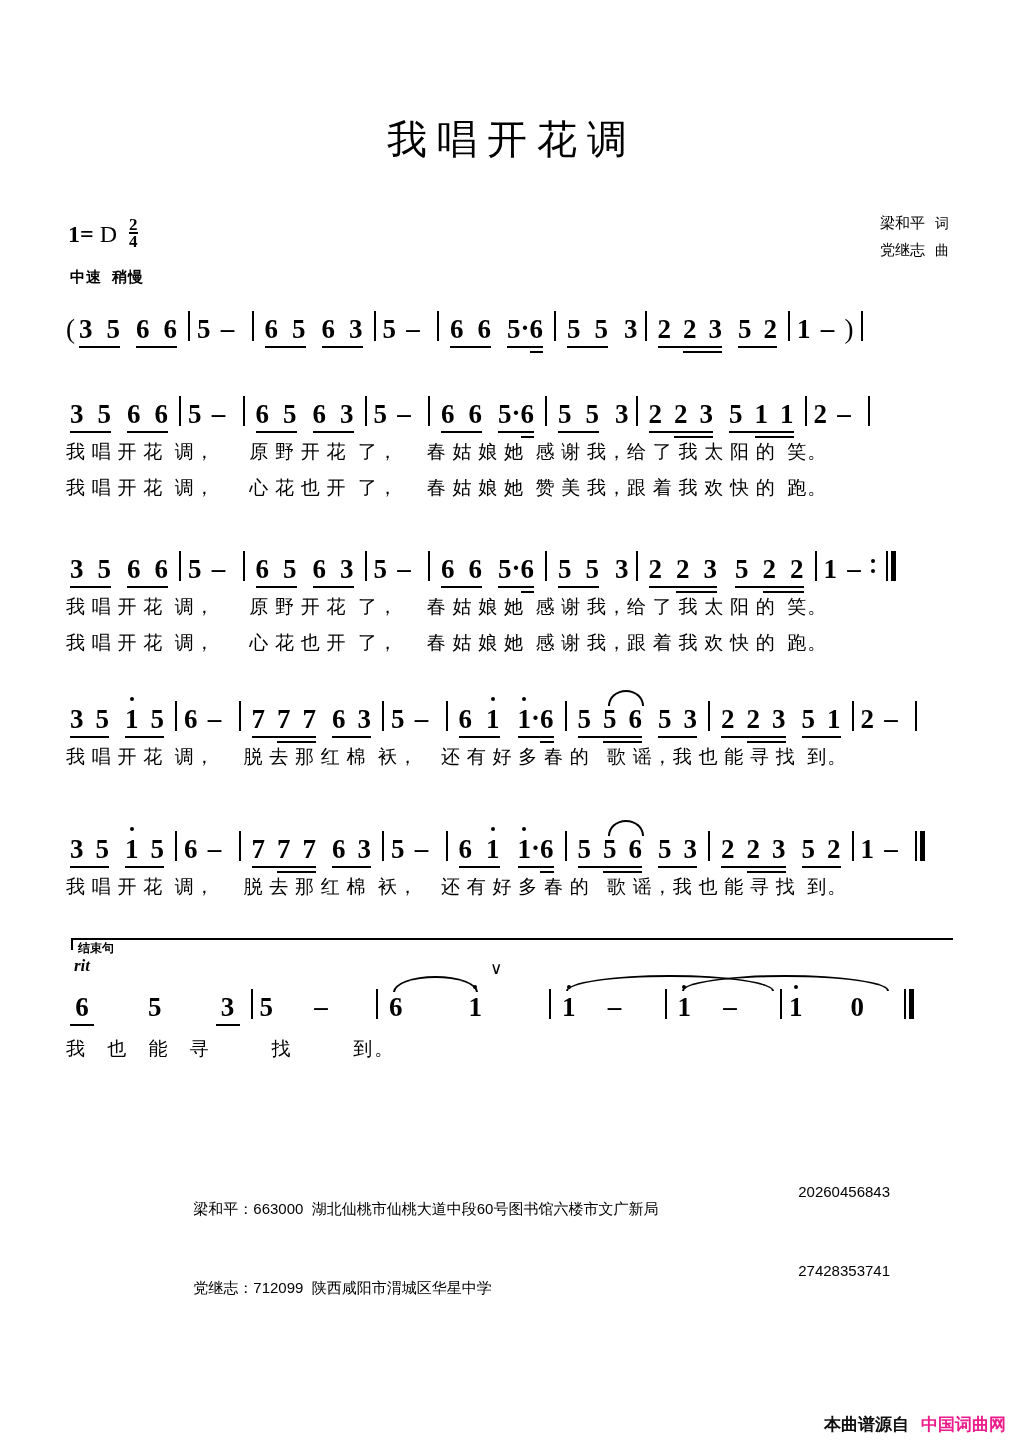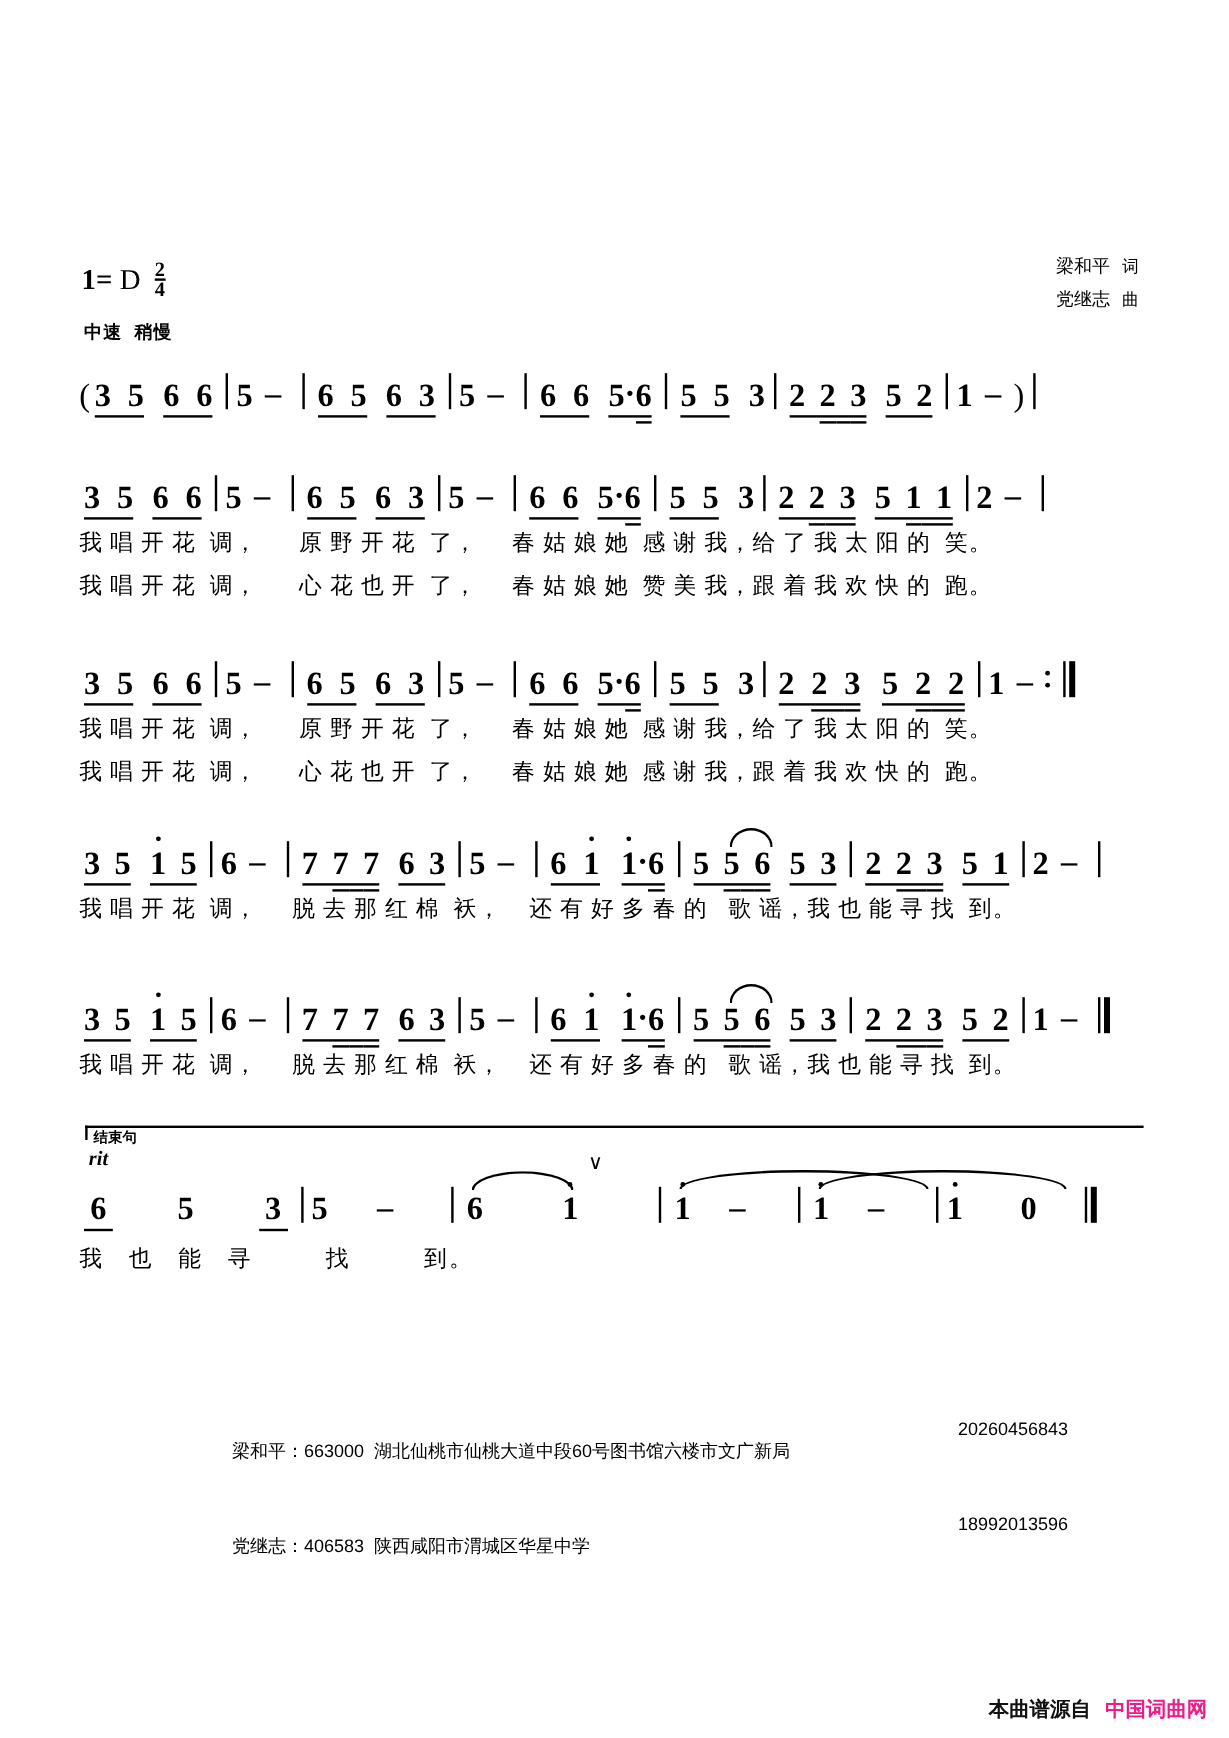--- a/index.html
+++ b/index.html
@@ -94,20 +94,21 @@
     font-family:"Liberation Sans", sans-serif;font-size:17px;font-weight:bold;
     display:flex;gap:12px;align-items:center;}
   .watermark .src{color:#111;}
   .watermark .site{color:#ec1c8c;}
 </style>
 </head>
 <body>
 
 <div class="page">
 
+  <div class="title">我唱开花调</div>
 
   <div class="keysig">
     <span>1=</span>
     <span class="dkey">D</span>
     <span class="meter">
       <span class="num">2</span>
       <span class="den">4</span>
     </span>
   </div>
   <div class="tempo">中速 稍慢</div>
@@ -571,23 +572,23 @@
 
   <div class="contacts">
     <div class="row">
       <div class="who">
         <span>梁和平：</span><span>663000  湖北仙桃市仙桃大道中段60号图书馆六楼市文广新局</span>
       </div>
       <div>20260456843</div>
     </div>
     <div class="row">
       <div class="who">
-        <span>党继志：</span><span>406583  陕西咸阳市渭城区华星中学</span>
+        <span>党继志：</span><span>712099  陕西咸阳市渭城区华星中学</span>
       </div>
-      <div>18992013596</div>
+      <div>27428353741</div>
     </div>
   </div>
 
   <div class="watermark">
     <span class="src">本曲谱源自</span>
     <span class="site">中国词曲网</span>
   </div>
 
 </div>
 

